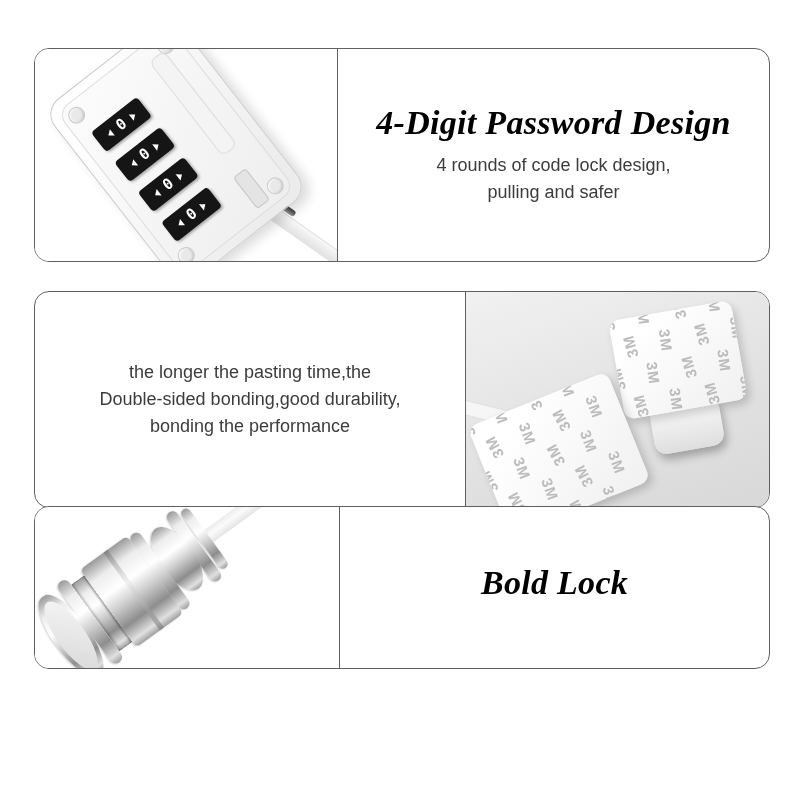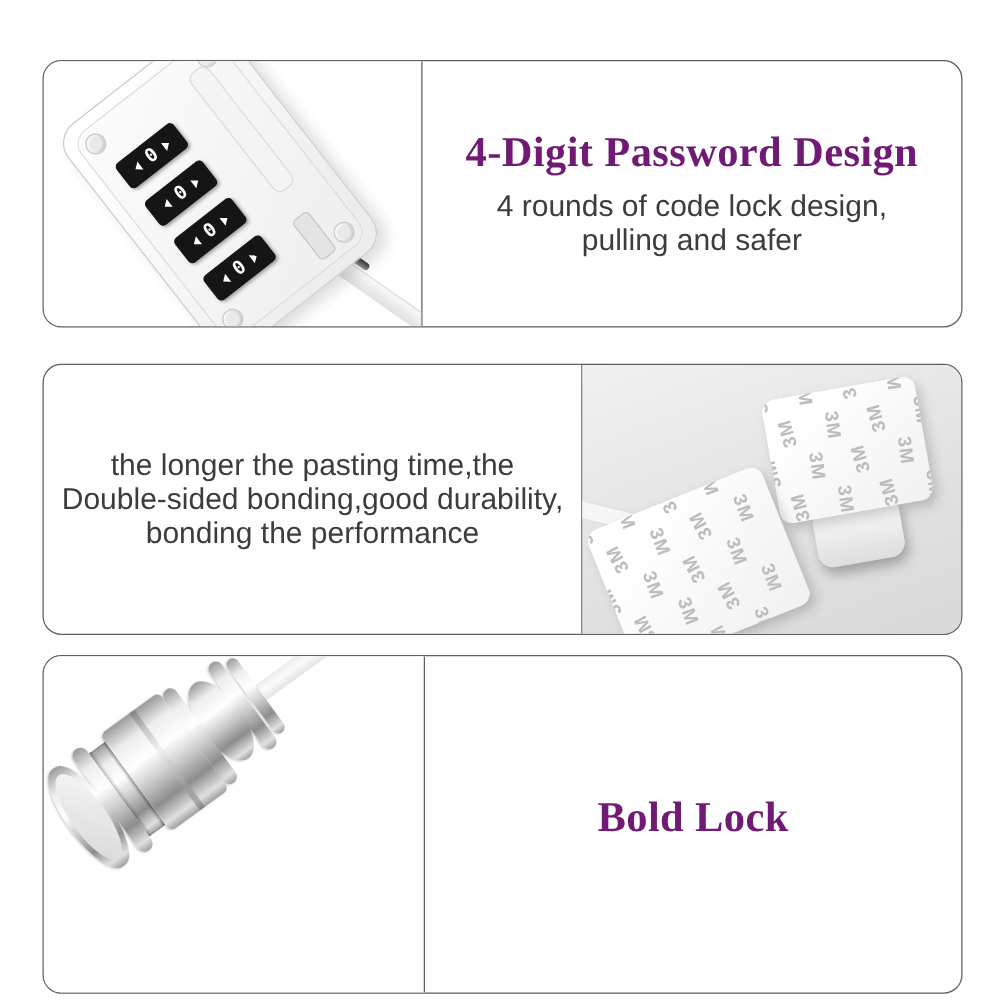--- a/index.html
+++ b/index.html
@@ -7,35 +7,35 @@
     width:800px;height:800px;background:#ffffff;position:relative;
     font-family:"Liberation Sans", sans-serif;overflow:hidden;
   }
   .panel{
     position:absolute;left:34px;width:736px;background:#ffffff;
     border:1.5px solid #5f5f5f;border-radius:15px;overflow:hidden;
     box-sizing:border-box;display:flex;
   }
   #panel-password{top:48px;height:214px;}
   #panel-install{top:291px;height:217px;}
-  #panel-boldlock{top:524px;height:271px;}
+  #panel-boldlock{top:506px;height:163px;}
   .cell{position:relative;box-sizing:border-box;overflow:hidden;}
   .image-cell{background:#ffffff;}
   #panel-password .image-cell{width:303px;border-right:1.5px solid #5f5f5f;}
   #panel-password .text-cell{flex:1;}
   #panel-install .text-cell{width:431px;border-right:1.5px solid #5f5f5f;}
   #panel-install .image-cell{flex:1;background:linear-gradient(160deg,#f1f1f1 0%,#e2e2e2 55%,#d8d8d8 100%);}
   #panel-boldlock .image-cell{width:305px;border-right:1.5px solid #5f5f5f;}
   #panel-boldlock .text-cell{flex:1;}
   .text-cell{display:flex;flex-direction:column;align-items:center;justify-content:center;padding:0 10px;}
   .feature-title{
     margin:0 0 10px 0;font-family:"Liberation Serif","DejaVu Serif",serif;
-    font-weight:700;font-size:34px;color:#701a75;letter-spacing:.3px;white-space:nowrap;
-  }
-  .feature-desc{margin:0;text-align:center;font-size:24px;line-height:27px;color:#3c3c3c;}
+    font-weight:700;font-size:34px;color:#000000;letter-spacing:.3px;white-space:nowrap;font-style:italic;
+  }
+  .feature-desc{margin:0;text-align:center;font-size:18px;line-height:27px;color:#3c3c3c;}
   .feature-desc span{display:block;}
 
   
   .lock-body{
     position:absolute;left:60px;top:-12px;width:160px;height:225px;
     background:linear-gradient(145deg,#ffffff 10%,#ececec 90%);
     border:1px solid #cccccc;border-radius:20px;
     transform:rotate(-38deg);box-shadow:4px 7px 12px rgba(0,0,0,.14);
   }
   .lock-face{position:absolute;inset:9px;border:1px solid #dddddd;border-radius:14px;

